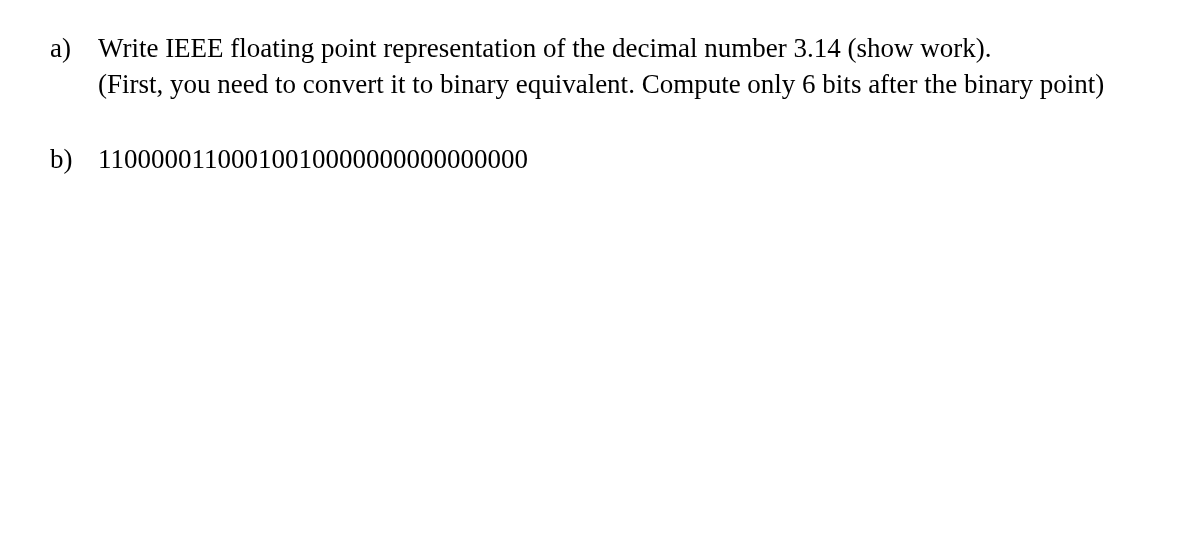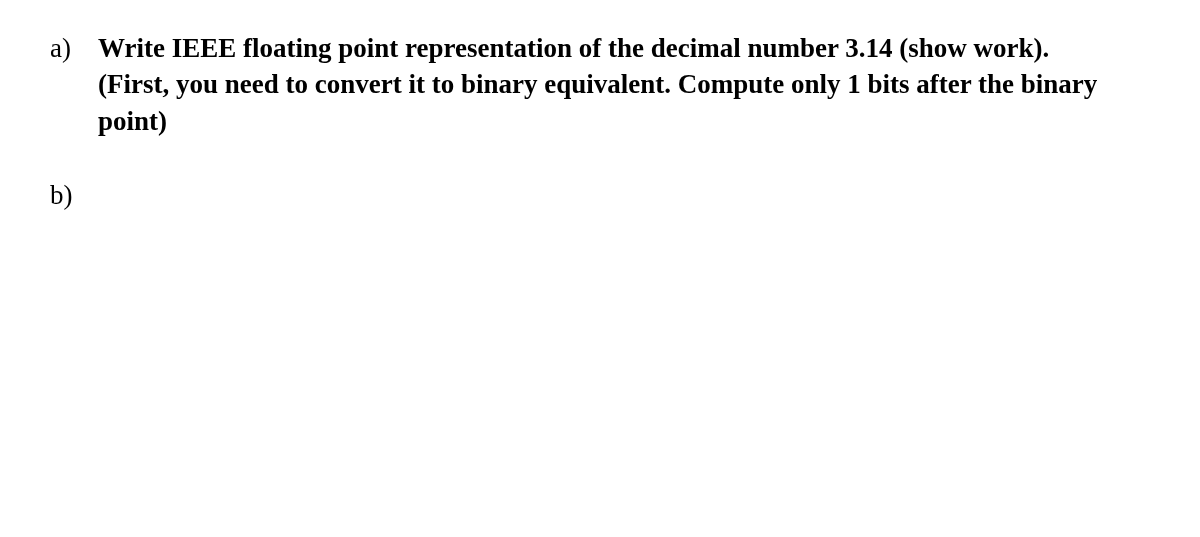--- a/index.html
+++ b/index.html
@@ -23,38 +23,38 @@
     .question-item {
       display: flex;
       margin-bottom: 38px;
     }
     .marker {
       min-width: 48px;
       text-align: left;
     }
     .content {
       flex: 1;
-      font-weight: bold;
     }
     .content p {
       margin: 0;
     }
     .binary {
       margin-top: 2px;
     }
   </style>
 </head>
 <body>
 
 <ol class="question-list">
   <li class="question-item">
     <div class="marker">a)</div>
     <div class="content">
       <p>Write IEEE floating point representation of the decimal number 3.14 (show work).</p>
-      <p>(First, you need to convert it to binary equivalent. Compute only 1 bits after the binary point)</p>
+      <p>(First, you need to convert it to binary equivalent. Compute only 6 bits after the binary point)</p>
     </div>
   </li>
   <li class="question-item">
     <div class="marker">b)</div>
     <div class="content">
+      <p class="binary">11000001100010010000000000000000</p>
     </div>
   </li>
 </ol>
 
 </body></html>

